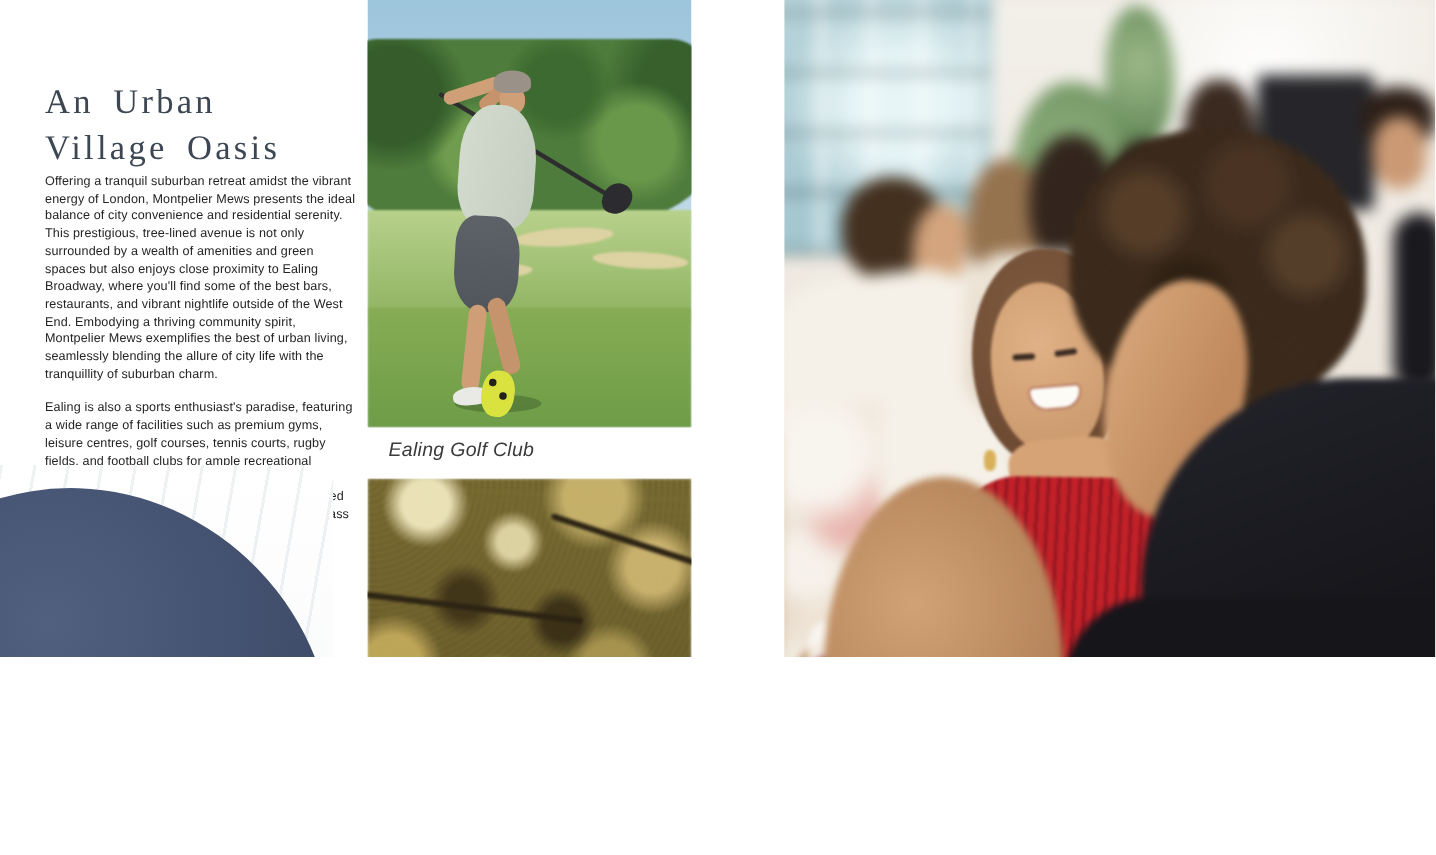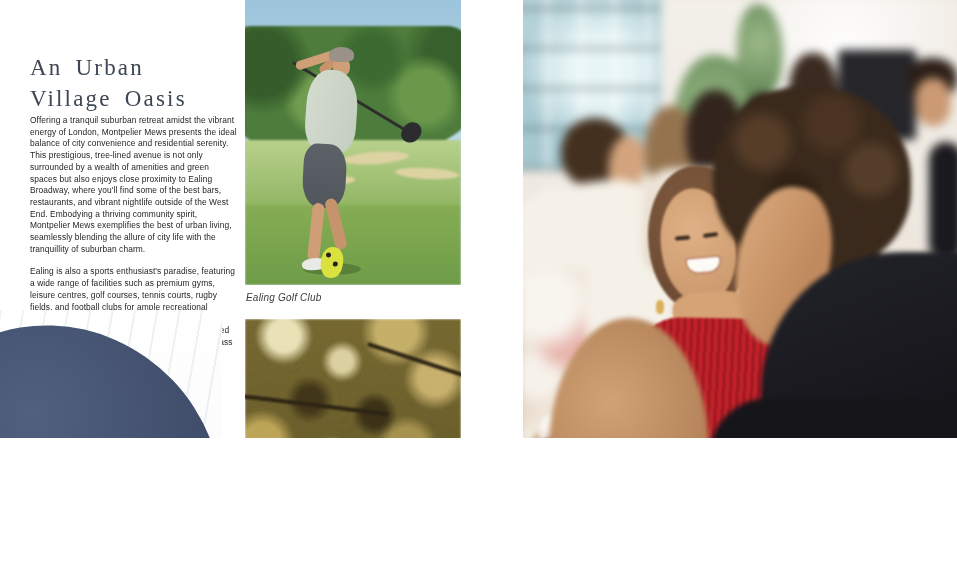--- a/index.html
+++ b/index.html
@@ -10,21 +10,21 @@
   
   .text-col{position:absolute;left:30px;top:52px;width:207px;}
   .headline{font-family:"Liberation Serif","DejaVu Serif",serif;
             font-weight:400;font-size:23px;line-height:31px;
             letter-spacing:2.2px;word-spacing:5px;margin:0;
             color:var(--heading,#3d4754);white-space:pre-line;}
   .body-copy{font-size:8.4px;line-height:11.7px;letter-spacing:.1px;
              color:var(--body-text,#242424);margin:0;}
   .p1{margin-top:1px;}
   .p2{margin-top:11px;}
-  .caption{position:absolute;left:246px;top:292px;font-size:10px;
+  .caption{position:absolute;left:259px;top:292px;font-size:13px;
            font-style:italic;color:var(--caption,#3a3a3a);letter-spacing:.2px;}
 
   
   .photo{position:absolute;overflow:hidden;}
   .layer{position:absolute;inset:0;}
   .blur5{filter:blur(5px);}
   .blur2{filter:blur(2.5px);}
   .blur1{filter:blur(1px);}
   .blurh{filter:blur(.8px);}
 

